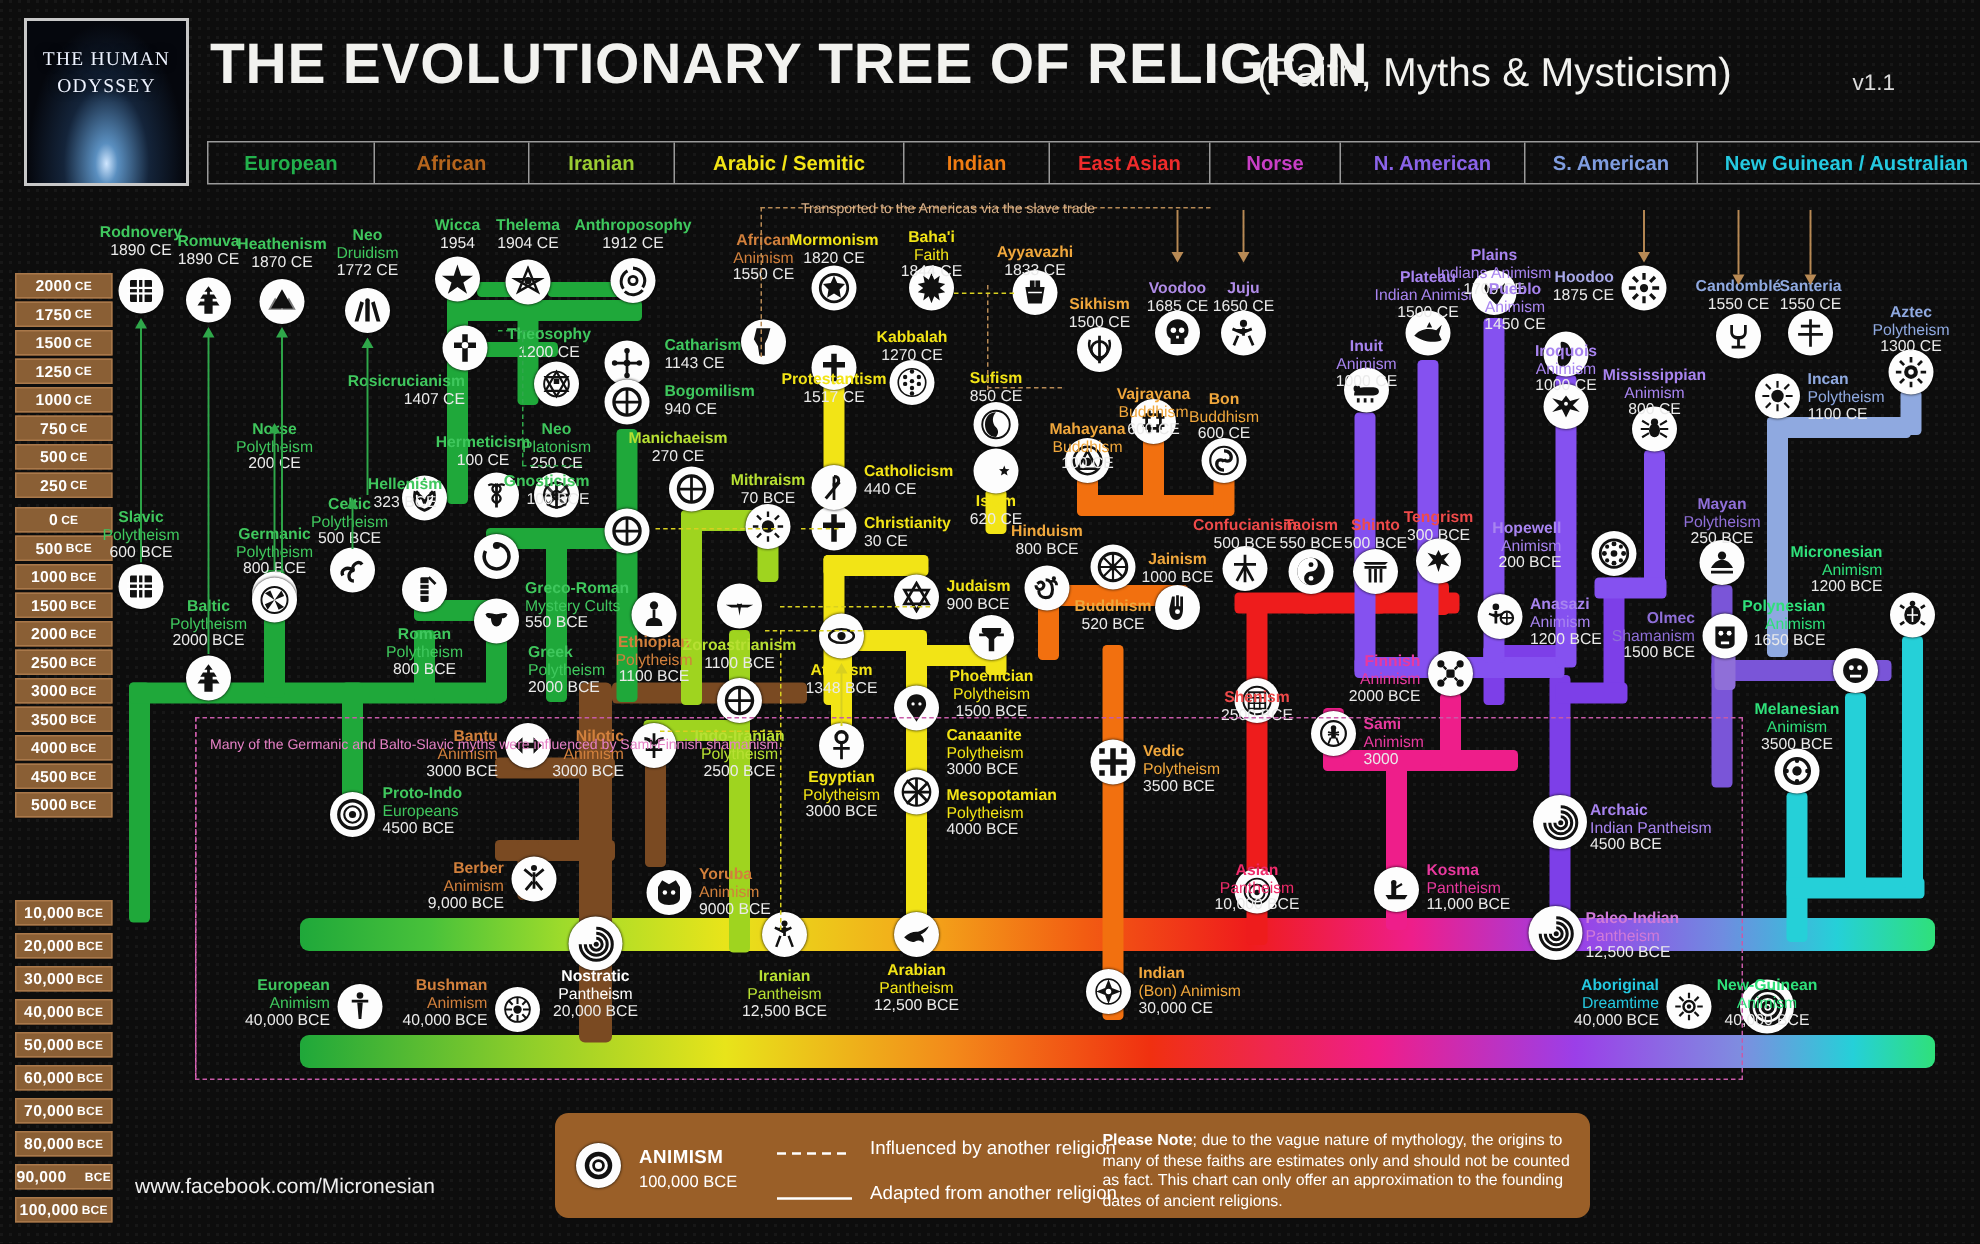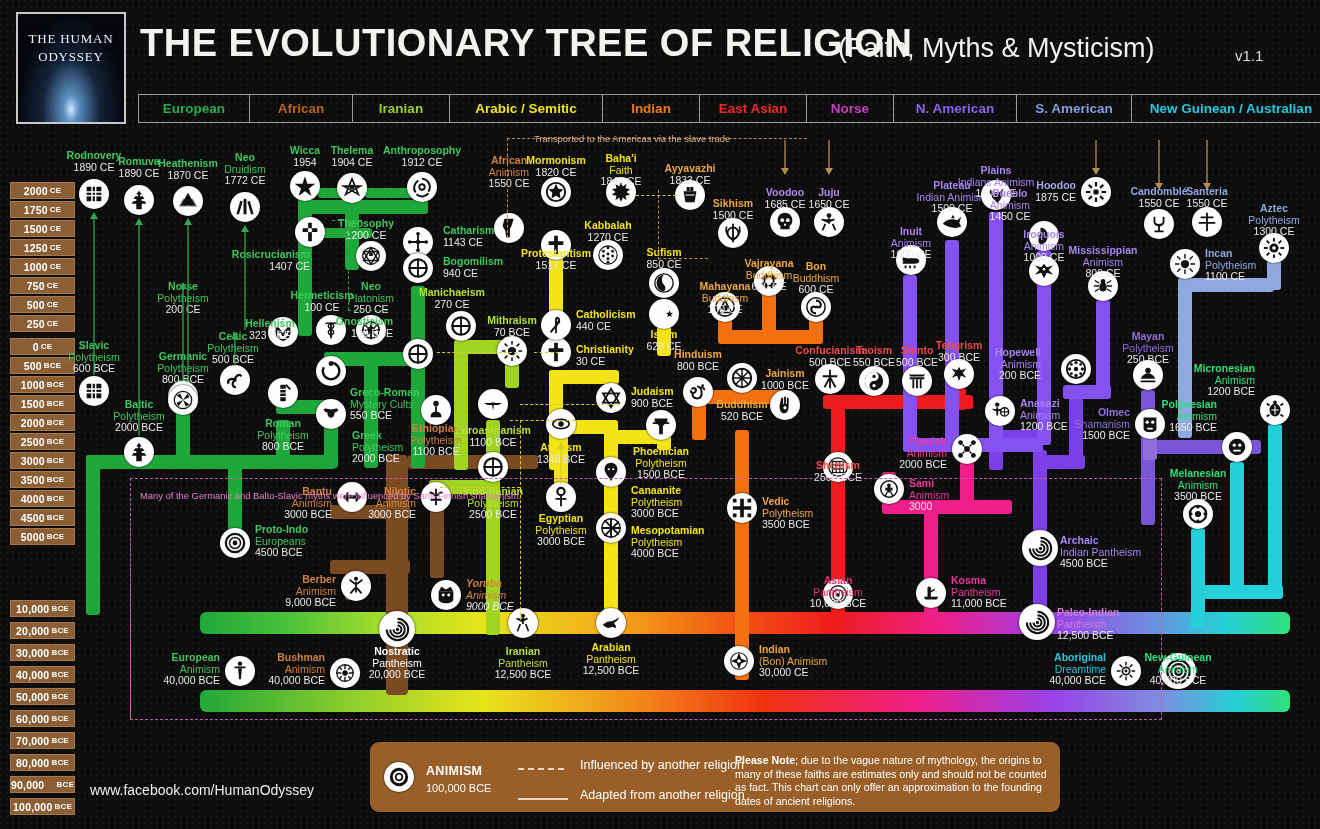--- a/index.html
+++ b/index.html
@@ -1270,21 +1270,21 @@
         <div class="dt">9,000 BCE</div>
       </div>
       <div class="abs node" style="left: 431px; top: 580px;">
         <svg viewBox="0 0 24 24">
           <path d="M4 8h16v8c0 3-3 5-8 5S4 19 4 16z"></path>
           <circle cx="9" cy="12" r="1.6" fill="#fff"></circle>
           <circle cx="15" cy="12" r="1.6" fill="#fff"></circle>
           <path d="M4 8l3-5 5 3 5-3 3 5z"></path>
         </svg>
       </div>
-      <div class="abs lbl " style="color: rgb(210, 128, 60); left: 466px; top: 578px; font-style: italic;">
+      <div class="abs lbl " style="color: rgb(210, 128, 60); left: 466px; top: 578px;">
         <div class="nm">Yoruba</div>
         <div>Animism</div>
         <div class="dt">9000 BCE</div>
       </div>
       <div class="abs node" style="left: 494px; top: 213px;">
         <svg viewBox="0 0 24 24">
           <path d="M7 2h10l-2 7-2 4v9h-4l-1-7-3-5z"></path>
         </svg>
       </div>
       <div class="abs lbl c" style="color: rgb(210, 128, 60); left: 466px; width: 86px; top: 155px;">
@@ -1513,16 +1513,16 @@
     <div class="abs lgtxt" style="left:210px;top:16px;">Influenced by another religion</div>
     <svg class="abs" style="left:148px;top:52px;" width="50" height="10">
       <line x1="0" y1="5" x2="50" y2="5" stroke="#fff" stroke-width="1.6"></line>
     </svg>
     <div class="abs lgtxt" style="left:210px;top:46px;">Adapted from another religion</div>
     <div id="note" class="abs" style="left:365px;top:12px;width:315px;">
       <b>Please Note</b><span>; due to the vague nature of mythology, the origins to many of these faiths are estimates only and should not be counted as fact. This chart can only offer an approximation to the founding dates of ancient religions.</span>
     </div>
   </div>
 
-  <div id="footerurl" class="abs">www.facebook.com/HumanOdyssey</div>
+  <div id="footerurl" class="abs">www.facebook.com/Micronesian</div>
 <div class="dashbox" style="left: 130px; top: 478px; width: 0px; height: 240px; border-top: none; border-right: none; border-bottom: none; border-image: initial; border-left: 1.2px dashed rgb(224, 107, 184);"></div>
     <div class="dashbox" style="left: 130px; top: 478px; width: 1030px; height: 240px; border: 1.2px dashed rgb(199, 90, 168); pointer-events: none;"></div>
   </div>
 
 </body></html>

